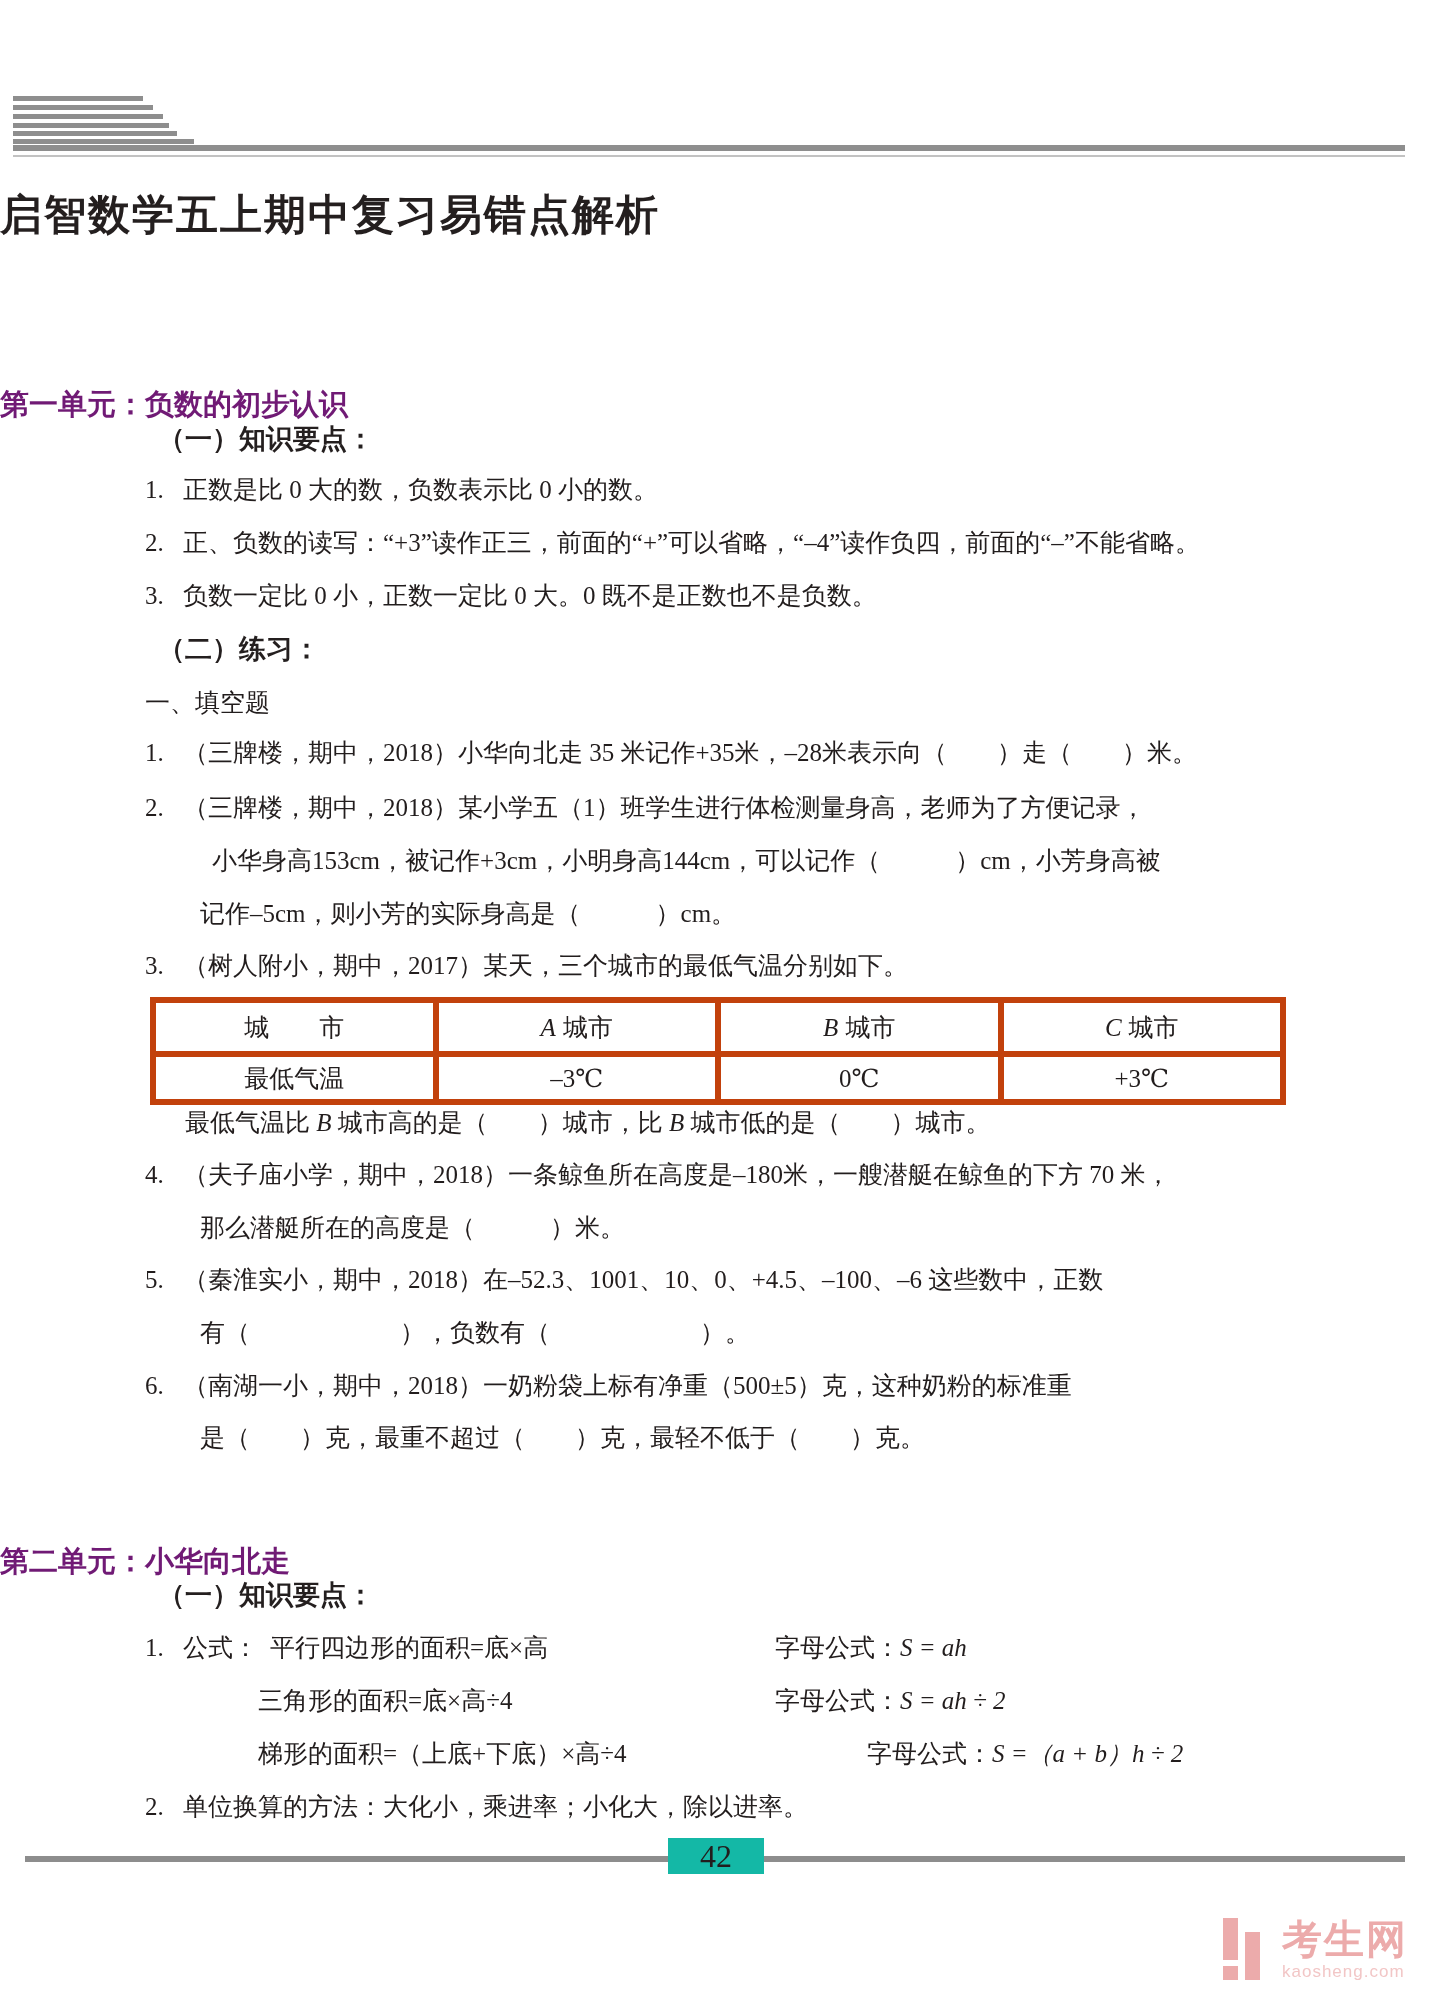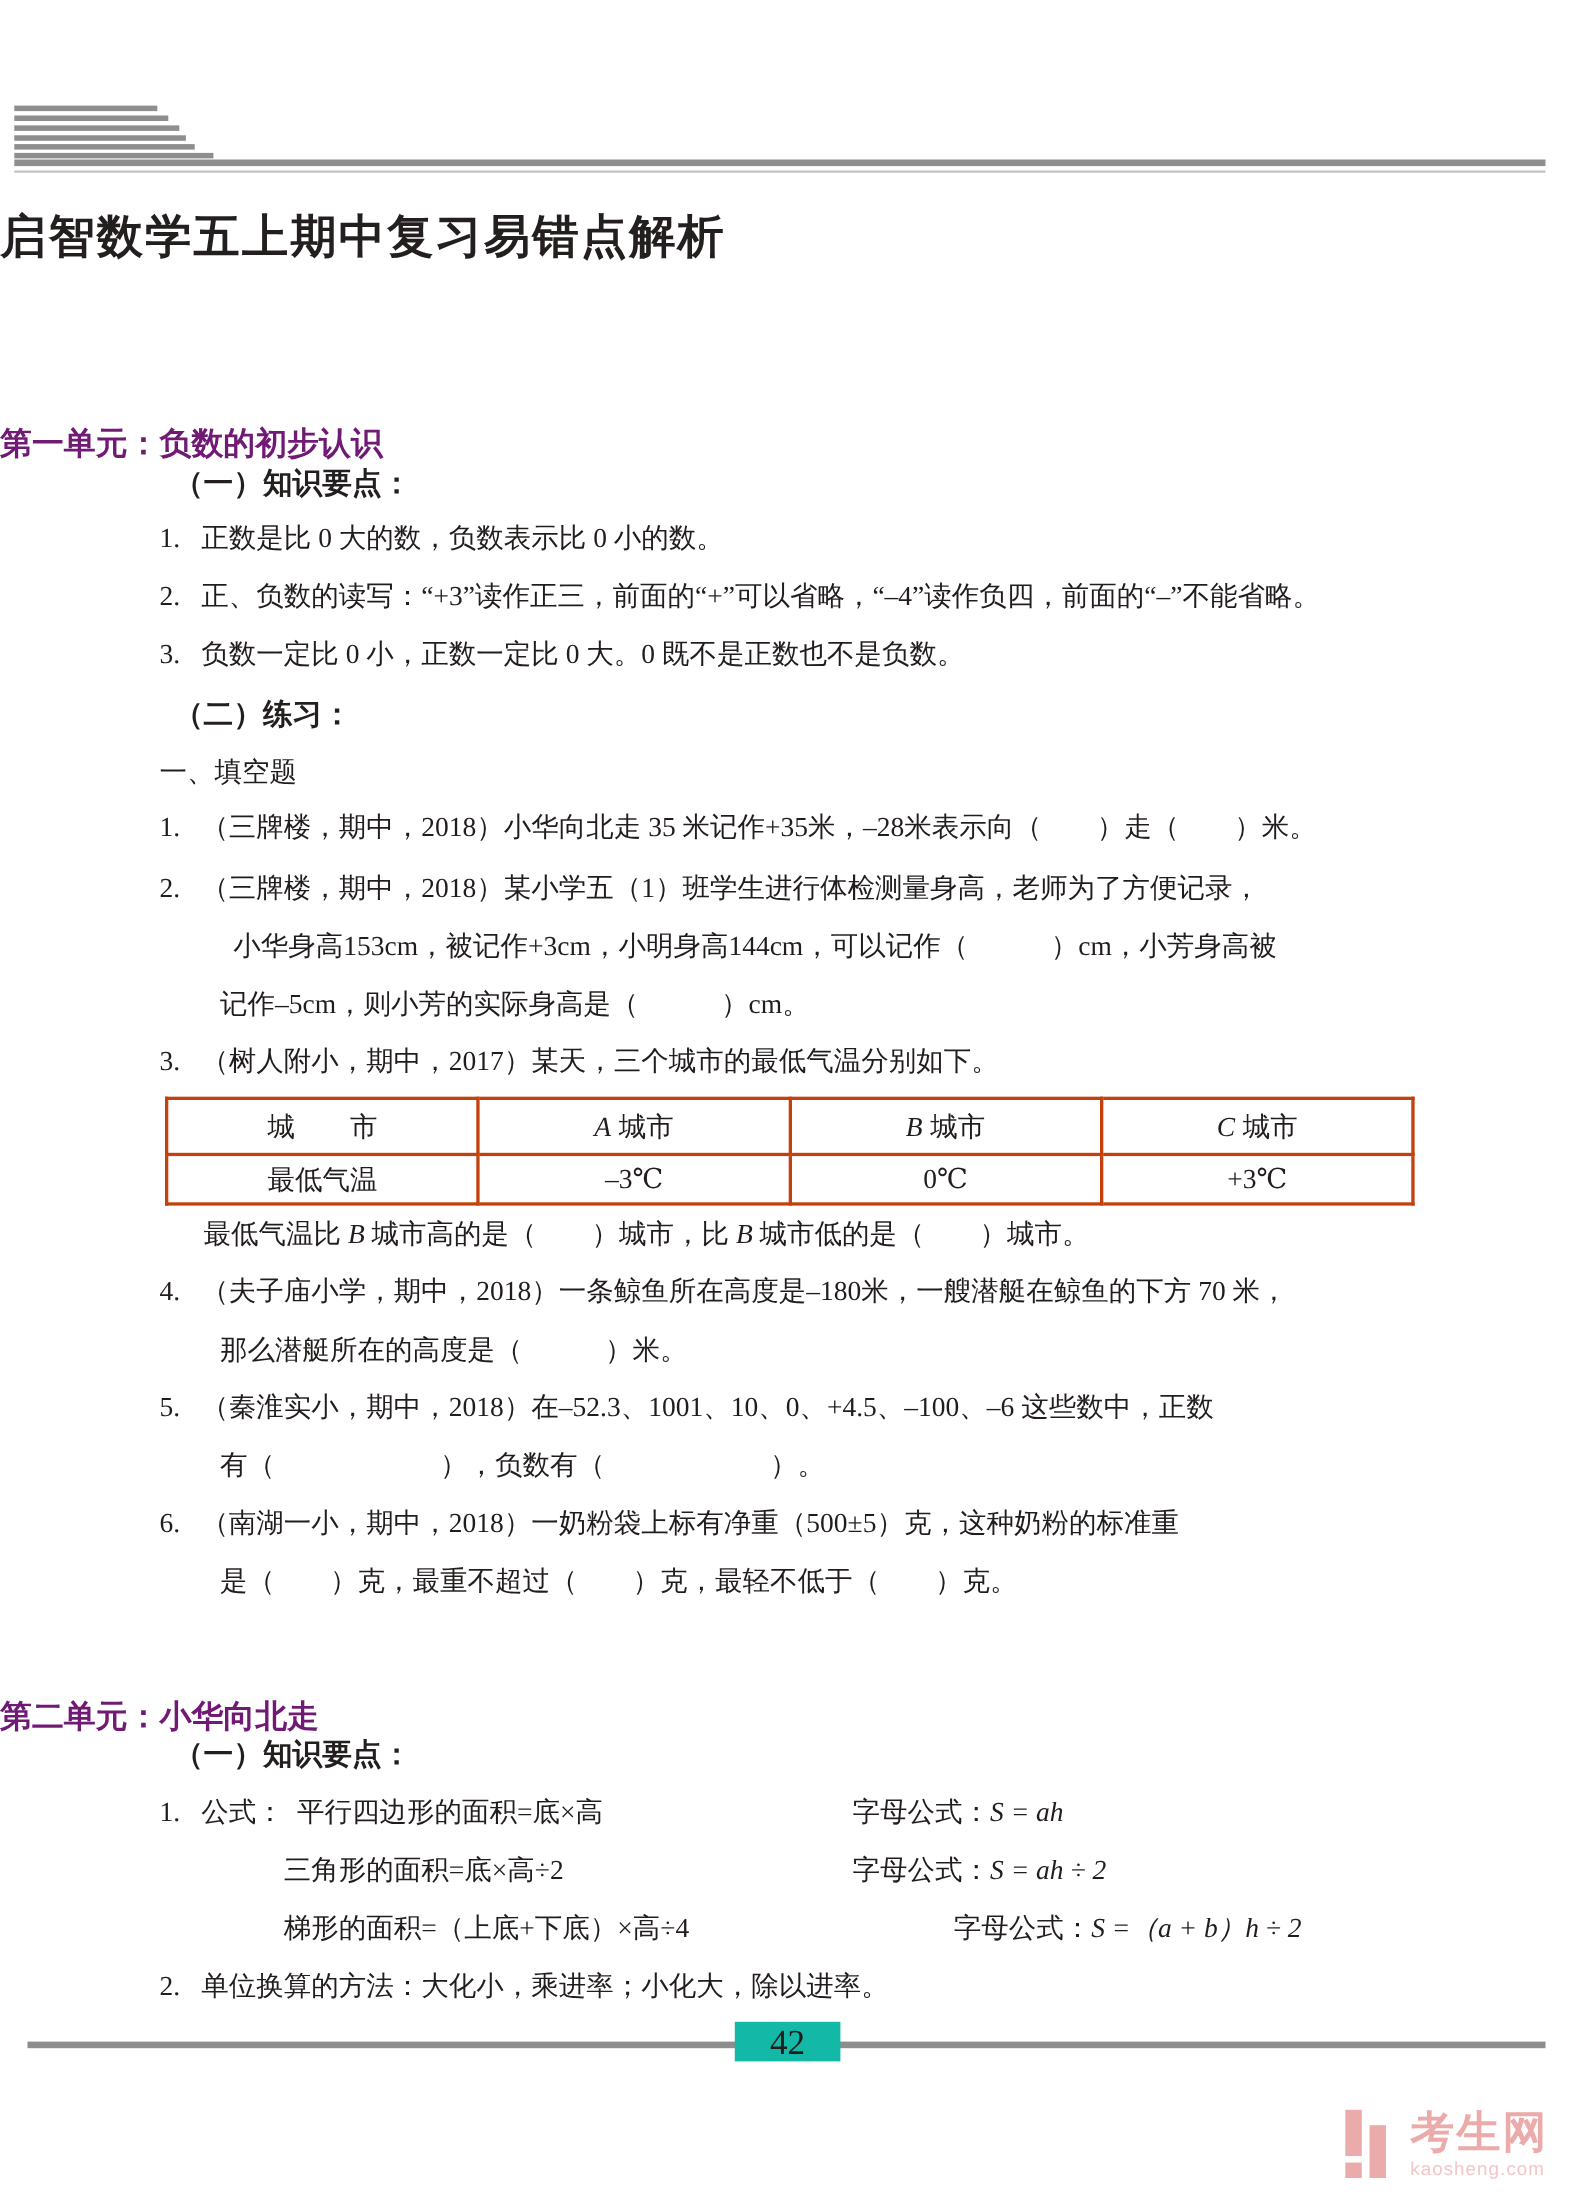--- a/index.html
+++ b/index.html
@@ -28,21 +28,21 @@
   .stripe{position:absolute;background:#8e8e8e;height:5px;}
   .rule-thick{position:absolute;left:13px;width:1392px;height:6px;background:#8e8e8e;top:145px;}
   .rule-thin{position:absolute;left:13px;width:1392px;height:2px;background:#c2c2c2;top:155px;}
   
   .temp-table{
     position:absolute;top:997px;left:150px;width:1136px;
     border-collapse:collapse;table-layout:fixed;
     font-size:25px;color:#221d1d;
   }
   .temp-table th,.temp-table td{
-    border:3px solid #c2410c;text-align:center;font-weight:400;padding:0;
+    border:6px solid #c2410c;text-align:center;font-weight:400;padding:0;
   }
   .temp-table th{height:48px;}
   .temp-table td{height:42px;}
   .temp-table .cell-letter{font-style:italic;margin-right:7px;}
   
   .footer-line{position:absolute;left:25px;width:1380px;height:6px;background:#8d8d8d;top:1856px;z-index:1;}
   .footer-num{position:absolute;top:1838px;left:0;width:1432px;text-align:center;z-index:2;font-size:32px;}
   .footer-num span{background:#14b8a6;padding:0 32px;}
   
   .logo{position:absolute;right:24px;top:1918px;display:flex;gap:9px;align-items:flex-start;}
@@ -149,21 +149,21 @@
 
   <div class="abs subhead" style="top:1580px;left:158px;">（一）知识要点：</div>
 
   <div class="abs body" style="top:1633px;left:145px;">
     <span class="num">1.</span><span>公式：</span><span style="margin-left:12px;">平行四边形的面积=底×高</span>
   </div>
   <div class="abs body" style="top:1633px;left:775px;">
     <span>字母公式：</span><span class="formula">S = ah</span>
   </div>
 
-  <div class="abs body" style="top:1686px;left:258px;">三角形的面积=底×高÷2</div>
+  <div class="abs body" style="top:1686px;left:258px;">三角形的面积=底×高÷4</div>
   <div class="abs body" style="top:1686px;left:775px;">
     <span>字母公式：</span><span class="formula">S = ah ÷ 2</span>
   </div>
 
   <div class="abs body" style="top:1739px;left:258px;">梯形的面积=（上底+下底）×高÷4</div>
   <div class="abs body" style="top:1739px;left:867px;">
     <span>字母公式：</span><span class="formula">S =（a + b）h ÷ 2</span>
   </div>
 
   <div class="abs body" style="top:1792px;left:145px;">

